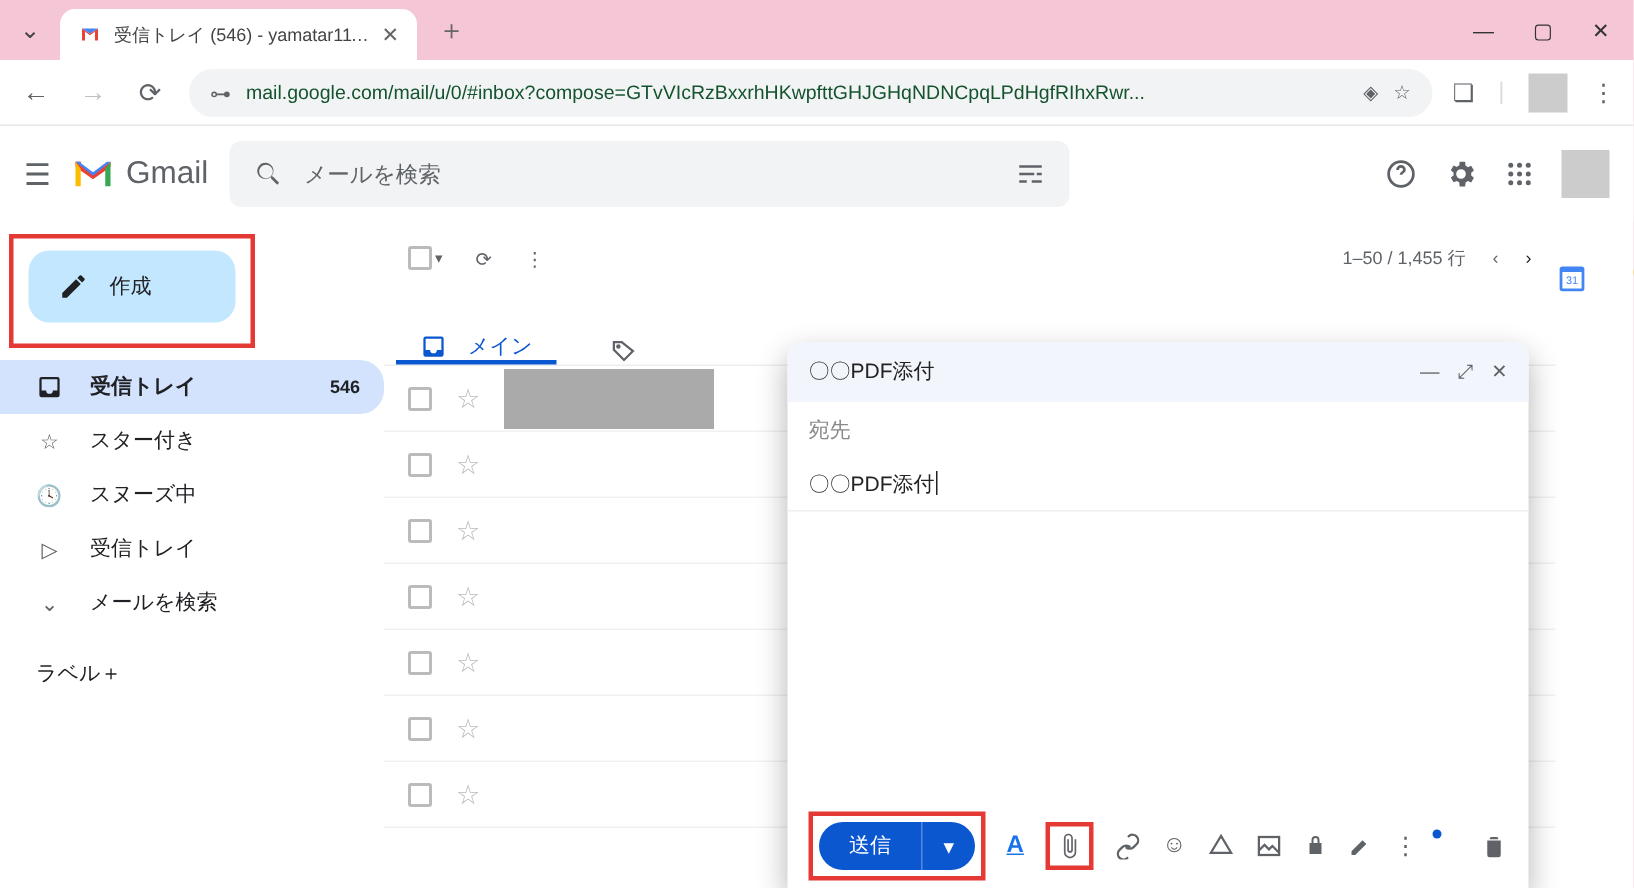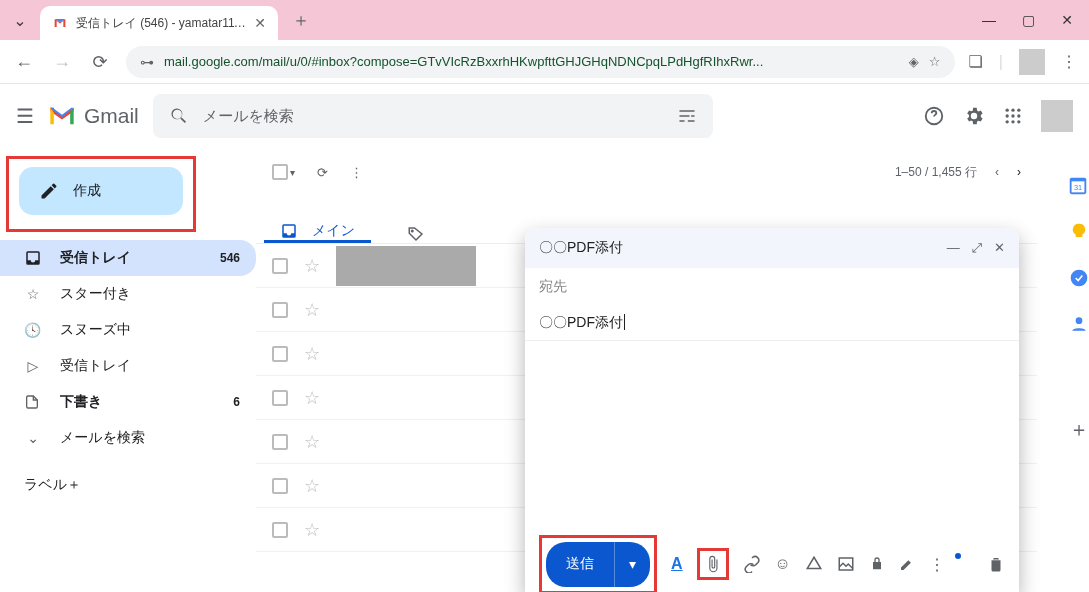--- a/index.html
+++ b/index.html
@@ -20,49 +20,49 @@
 .profile-sq{width:26px;height:26px;background:#ccc}
 .gmail{background:#fff;height:508px;display:flex;position:relative}
 .gmail-top{position:absolute;top:0;left:0;right:0;height:64px;display:flex;align-items:center;padding:0 16px;gap:14px;background:#fff;z-index:2}
 .ham{color:#5f6368;font-size:20px}
 .gm-logo{display:flex;align-items:center;gap:8px;font-size:21px;color:#5f6368}
 .search-box{flex:1;max-width:560px;background:#f1f3f4;border-radius:8px;height:44px;display:flex;align-items:center;padding:0 16px;color:#5f6368;gap:14px;font-size:15px}
 .search-tune{margin-left:auto}
 .top-right{display:flex;align-items:center;gap:18px;margin-left:auto;color:#5f6368}
 .avatar-sq{width:32px;height:32px;background:#ccc}
 .sidebar{width:256px;padding-top:70px}
-.compose{margin:8px 10px 14px;display:flex;align-items:center;gap:14px;background:#c2e7ff;border-radius:14px;padding:14px 20px;width:164px;font-size:14px;color:#202124}
+.compose{margin:8px 10px 14px;display:flex;align-items:center;gap:14px;background:#c2e7ff;border-radius:14px;padding:14px 20px;width:138px;font-size:14px;color:#202124}
 .compose-wrap{border:3px solid #e53935;display:inline-block;margin:2px 0 8px 6px}
 .nav-item{display:flex;align-items:center;height:36px;padding:0 16px 0 24px;font-size:14px;color:#202124;border-radius:0 16px 16px 0;gap:18px}
 .nav-item.sel{background:#d3e3fd;font-weight:600}
 .nav-count{margin-left:auto;font-size:12px}
 .nav-ic{width:18px;text-align:center;color:#5f6368}
 .nav-item.sel .nav-ic{color:#202124}
 .labels{padding:20px 18px 0 24px;display:flex;justify-content:flex-start;color:#202124;font-size:14px}
 .main{flex:1;padding-top:64px;display:flex}
 .content{flex:1;background:#fff}
 .list-toolbar{height:48px;display:flex;align-items:center;padding:0 16px;gap:22px;color:#5f6368;font-size:13px}
 .cb-wrap{display:flex;align-items:center;gap:2px}
 .cb{width:16px;height:16px;border:2px solid #bbb;border-radius:2px}
 .paging{margin-left:auto;display:flex;align-items:center;gap:18px;color:#5f6368;font-size:12px}
 .tabs-row{display:flex;height:48px;border-bottom:1px solid #eee;padding:0 8px;gap:20px}
 .cat-tab{display:flex;align-items:flex-end;gap:14px;padding:0 16px;color:#5f6368;font-size:14px}
 .cat-tab.act{color:#0b57d0;border-bottom:3px solid #0b57d0;font-weight:500}
 .mail-row{height:44px;display:flex;align-items:center;padding:0 16px;gap:16px;border-bottom:1px solid #f1f1f1}
 .star{color:#bbb;font-size:18px}
 .mail-block{width:140px;height:40px;background:#aaa}
-.right-rail{width:52px;display:flex;flex-direction:column;align-items:flex-end;gap:26px;padding-top:26px}
+.right-rail{width:52px;display:flex;flex-direction:row;align-items:flex-start;gap:26px;padding-top:26px}
 .compose-window{position:absolute;right:70px;bottom:0;width:494px;height:364px;background:#fff;box-shadow:0 8px 20px rgba(0,0,0,.3);border-radius:10px 10px 0 0;display:flex;flex-direction:column;z-index:10}
 .cw-head{background:#f2f6fc;height:40px;border-radius:10px 10px 0 0;display:flex;align-items:center;padding:0 14px;font-size:14px;color:#222}
 .cw-head-r{margin-left:auto;display:flex;gap:12px;color:#5f6368;font-size:13px}
 .cw-to{height:38px;padding:0 14px;display:flex;align-items:center;color:#888;font-size:14px;}
 .cw-subj{padding:8px 14px;font-size:14px;color:#222;border-bottom:1px solid #eee}
 .cw-body{flex:1}
 .cw-toolbar{height:56px;display:flex;align-items:center;padding:0 14px;gap:14px;color:#5f6368;font-size:16px}
-.send-grp{display:flex;background:#0b57d0;border-radius:20px;height:45px;align-items:center;color:#fff;font-size:14px}
+.send-grp{display:flex;background:#0b57d0;border-radius:20px;height:32px;align-items:center;color:#fff;font-size:14px}
 .send-btn{padding:0 20px;border-right:1px solid rgba(255,255,255,.3);height:100%;display:flex;align-items:center}
 .send-drop{padding:0 14px}
 .red-box{border:3px solid #e53935;padding:4px;display:inline-flex;align-items:center}
 .dot-blue{width:6px;height:6px;background:#0b57d0;border-radius:50%;position:relative;top:-8px;left:-4px}
 svg{display:block}
 .cursor-blink{border-right:1px solid #222;padding-right:1px}
 </style>
 </head>
 <body>
 
@@ -185,30 +185,20 @@
       <span>スター付き</span>
     </div>
     <div class="nav-item">
       <span class="nav-ic">🕓</span>
       <span>スヌーズ中</span>
     </div>
     <div class="nav-item">
       <span class="nav-ic">▷</span>
       <span>受信トレイ</span>
     </div>
-    <div class="nav-item" style="font-weight:600">
-      <span class="nav-ic">
-          <svg width="16" height="16" viewBox="0 0 24 24" fill="none" stroke="#5f6368" stroke-width="2">
-            <path d="M14 3H6a2 2 0 00-2 2v14a2 2 0 002 2h12a2 2 0 002-2V9z"></path>
-            <path d="M14 3v6h6"></path>
-          </svg>
-        </span>
-      <span>下書き</span>
-      <span class="nav-count">6</span>
-    </div>
     <div class="nav-item">
       <span class="nav-ic">⌄</span>
       <span>メールを検索</span>
     </div>
     <div class="labels">
       <span>ラベル</span>
       <span>＋</span>
     </div>
   </div>
 

